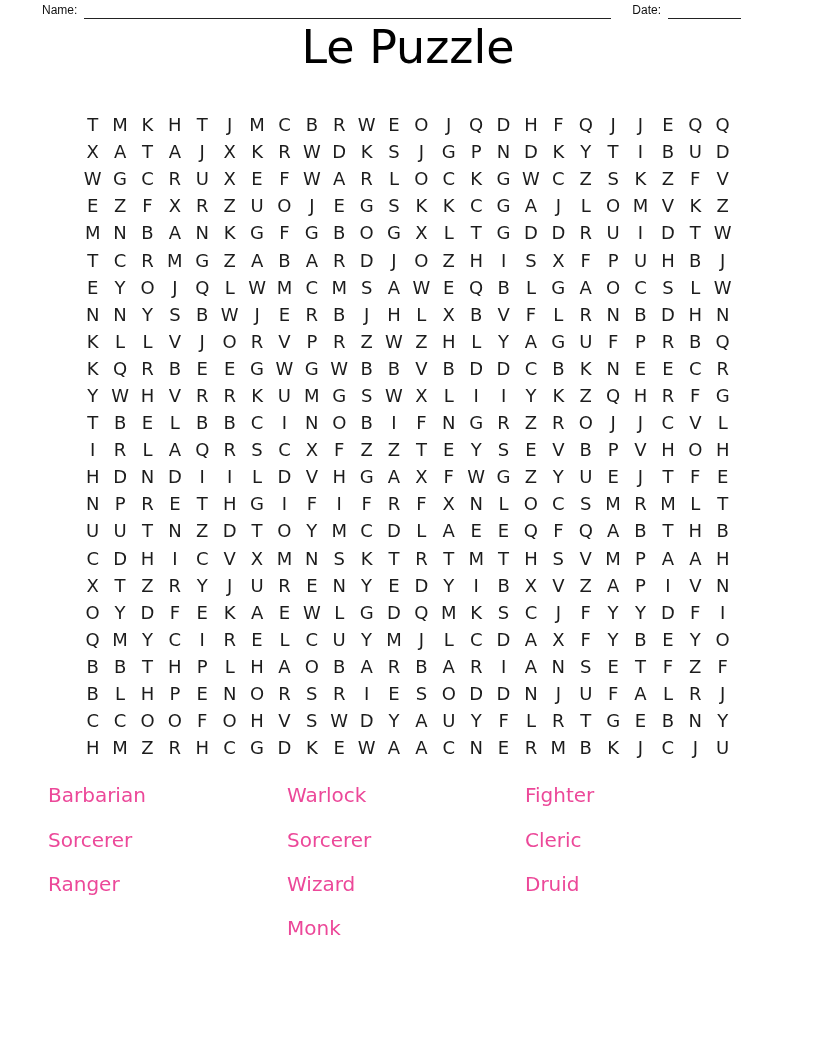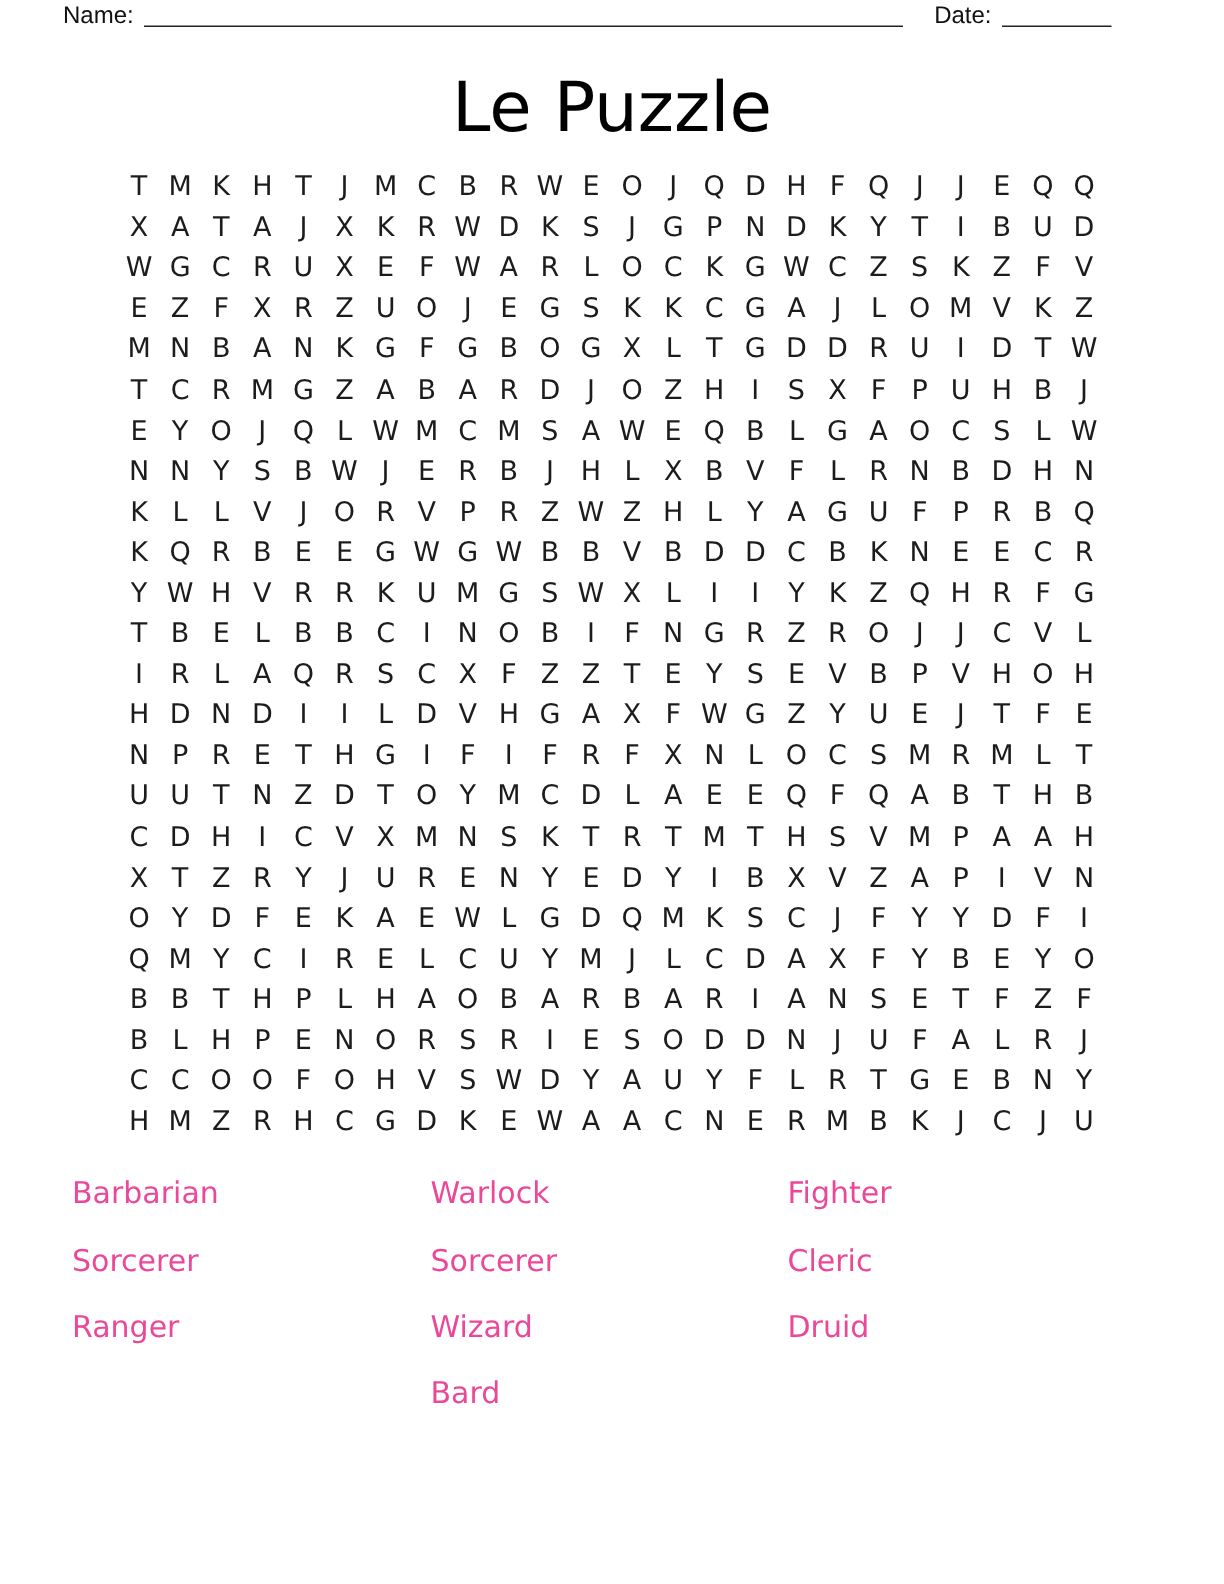--- a/index.html
+++ b/index.html
@@ -16,22 +16,22 @@
     color: #1a1a1a;
   }
 
   
   .header {
     position: absolute;
     top: 2px;
     left: 42px;
     width: 699px;
     display: flex;
-    align-items: flex-start;
-    font-size: 16px;
+    align-items: center;
+    font-size: 12px;
     color: #111111;
     line-height: 17px;
   }
   .header .label {
     white-space: nowrap;
   }
   .blank-line {
     display: inline-block;
     border-bottom: 1.6px solid #222222;
     height: 15px;
@@ -42,21 +42,21 @@
     margin-right: 21px;
   }
   .date-line {
     width: 73px;
     margin-left: 7px;
   }
 
   
   .title {
     position: absolute;
-    top: 42px;
+    top: 18px;
     left: 0;
     width: 100%;
     margin: 0;
     text-align: center;
     font-family: "DejaVu Sans", sans-serif;
     font-weight: 400;
     font-size: 46px;
     line-height: 58px;
     color: #000000;
     letter-spacing: 0px;
@@ -696,20 +696,20 @@
 <div class="words">
     <div class="word-col">
       <div class="word">Barbarian</div>
       <div class="word">Sorcerer</div>
       <div class="word">Ranger</div>
     </div>
     <div class="word-col">
       <div class="word">Warlock</div>
       <div class="word">Sorcerer</div>
       <div class="word">Wizard</div>
-      <div class="word">Bard</div>
+      <div class="word">Monk</div>
     </div>
     <div class="word-col">
       <div class="word">Fighter</div>
       <div class="word">Cleric</div>
       <div class="word">Druid</div>
     </div>
   </div>
 
 </body></html>

